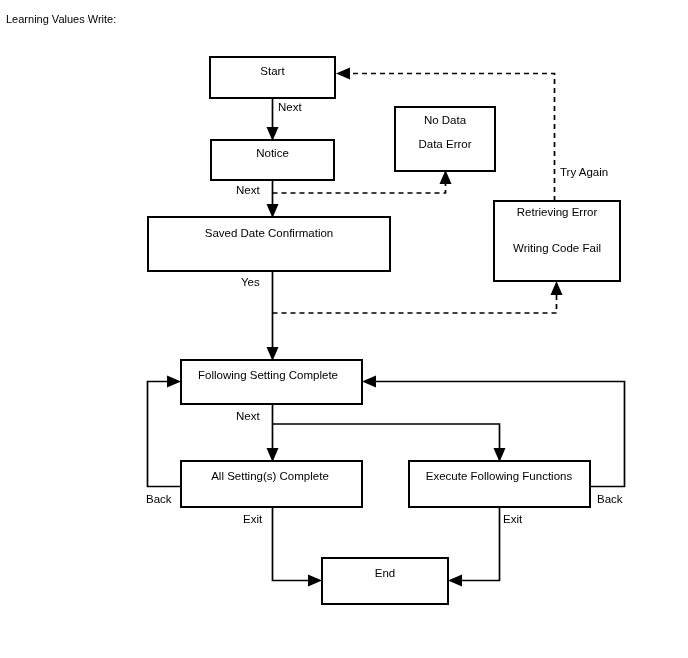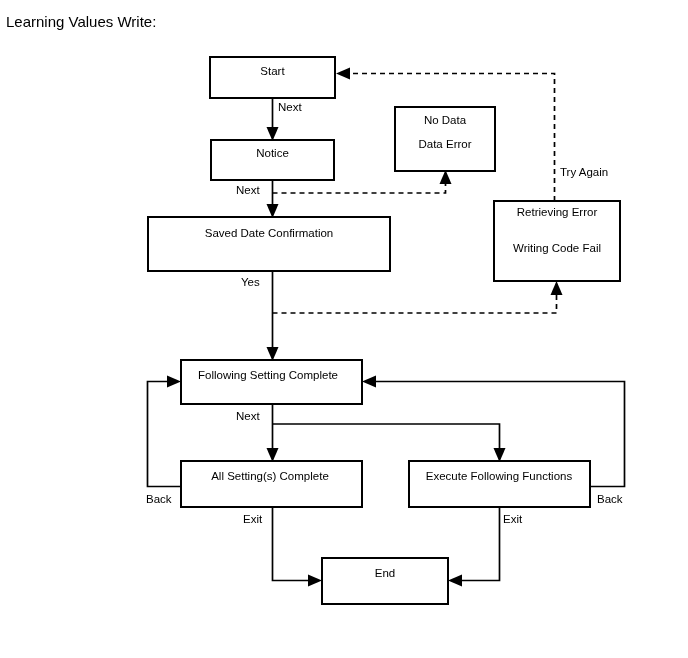--- a/index.html
+++ b/index.html
@@ -19,21 +19,21 @@
     position: absolute;
     left: 0;
     top: 0;
     width: 688px;
     height: 658px;
   }
   .page-title {
     position: absolute;
     left: 6px;
     top: 13px;
-    font-size: 15px;
+    font-size: 11px;
     color: #000;
     white-space: nowrap;
   }
   svg.flow {
     position: absolute;
     left: 0;
     top: 0;
     width: 688px;
     height: 658px;
   }

